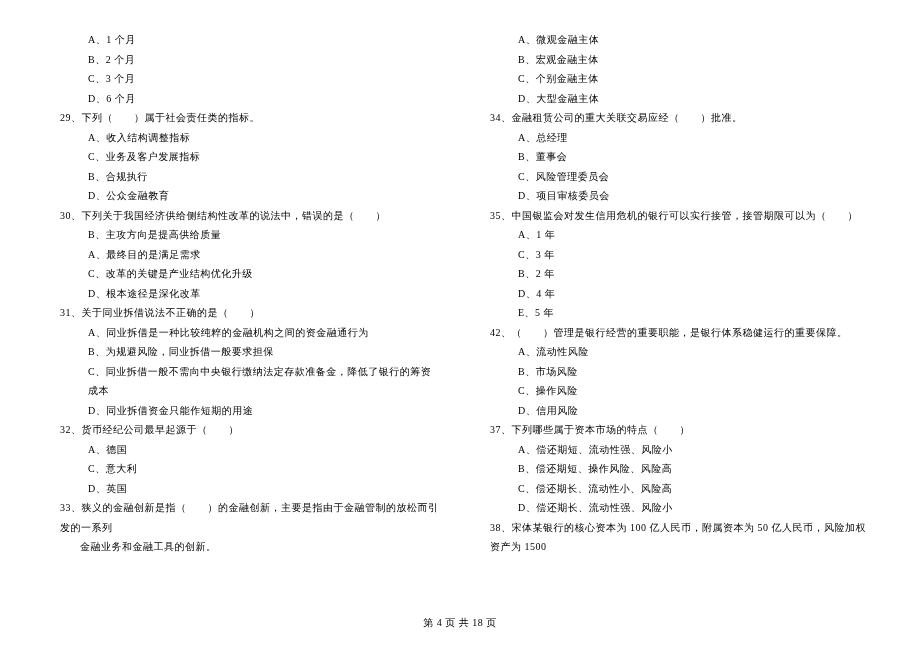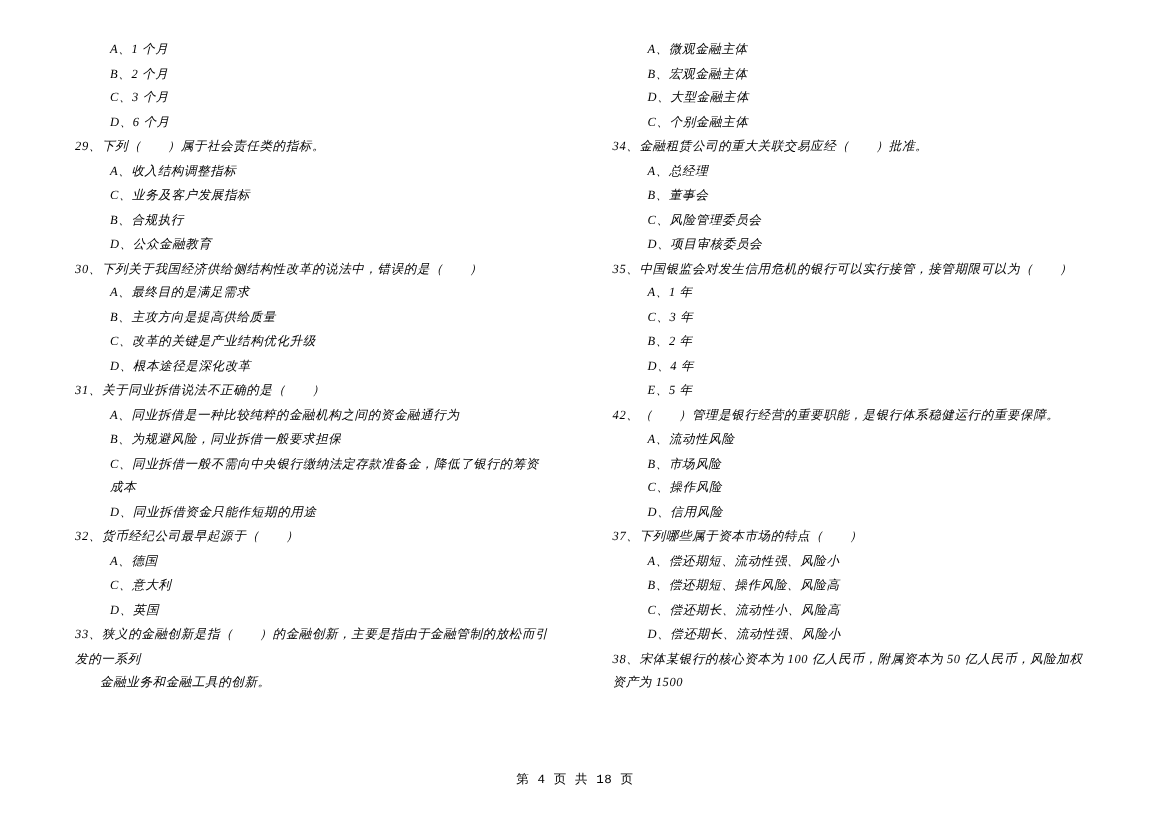--- a/index.html
+++ b/index.html
@@ -18,21 +18,20 @@
     }
     .page {
       display: flex;
       padding: 30px 50px 20px 50px;
       gap: 40px;
     }
     .column {
       flex: 1;
       display: flex;
       flex-direction: column;
-      font-style: italic;
     }
     .option-line {
       padding-left: 38px;
       line-height: 1.95;
       letter-spacing: 0.5px;
     }
     .question-line {
       padding-left: 10px;
       line-height: 1.95;
       letter-spacing: 0.5px;
@@ -42,42 +41,41 @@
       line-height: 1.95;
       letter-spacing: 0.5px;
     }
     .footer {
       position: absolute;
       bottom: 20px;
       width: 100%;
       text-align: center;
       font-size: 10px;
       letter-spacing: 0.5px;
-      font-family: Liberation Mono, monospace;
     }
   </style>
 </head>
 <body>
 
 <div class="page">
   <div class="column">
     <div class="option-line">A、1 个月</div>
     <div class="option-line">B、2 个月</div>
     <div class="option-line">C、3 个月</div>
     <div class="option-line">D、6 个月</div>
 
     <div class="question-line">29、下列（　　）属于社会责任类的指标。</div>
     <div class="option-line">A、收入结构调整指标</div>
     <div class="option-line">C、业务及客户发展指标</div>
     <div class="option-line">B、合规执行</div>
     <div class="option-line">D、公众金融教育</div>
 
     <div class="question-line">30、下列关于我国经济供给侧结构性改革的说法中，错误的是（　　）</div>
+    <div class="option-line">B、主攻方向是提高供给质量</div>
     <div class="option-line">A、最终目的是满足需求</div>
-    <div class="option-line">B、主攻方向是提高供给质量</div>
     <div class="option-line">C、改革的关键是产业结构优化升级</div>
     <div class="option-line">D、根本途径是深化改革</div>
 
     <div class="question-line">31、关于同业拆借说法不正确的是（　　）</div>
     <div class="option-line">A、同业拆借是一种比较纯粹的金融机构之间的资金融通行为</div>
     <div class="option-line">B、为规避风险，同业拆借一般要求担保</div>
     <div class="option-line">C、同业拆借一般不需向中央银行缴纳法定存款准备金，降低了银行的筹资成本</div>
     <div class="option-line">D、同业拆借资金只能作短期的用途</div>
 
     <div class="question-line">32、货币经纪公司最早起源于（　　）</div>
@@ -85,22 +83,22 @@
     <div class="option-line">C、意大利</div>
     <div class="option-line">D、英国</div>
 
     <div class="question-line">33、狭义的金融创新是指（　　）的金融创新，主要是指由于金融管制的放松而引发的一系列</div>
     <div class="question-line-cont">金融业务和金融工具的创新。</div>
   </div>
 
   <div class="column">
     <div class="option-line">A、微观金融主体</div>
     <div class="option-line">B、宏观金融主体</div>
+    <div class="option-line">C、个别金融主体</div>
     <div class="option-line">D、大型金融主体</div>
-    <div class="option-line">C、个别金融主体</div>
 
     <div class="question-line">34、金融租赁公司的重大关联交易应经（　　）批准。</div>
     <div class="option-line">A、总经理</div>
     <div class="option-line">B、董事会</div>
     <div class="option-line">C、风险管理委员会</div>
     <div class="option-line">D、项目审核委员会</div>
 
     <div class="question-line">35、中国银监会对发生信用危机的银行可以实行接管，接管期限可以为（　　）</div>
     <div class="option-line">A、1 年</div>
     <div class="option-line">C、3 年</div>

